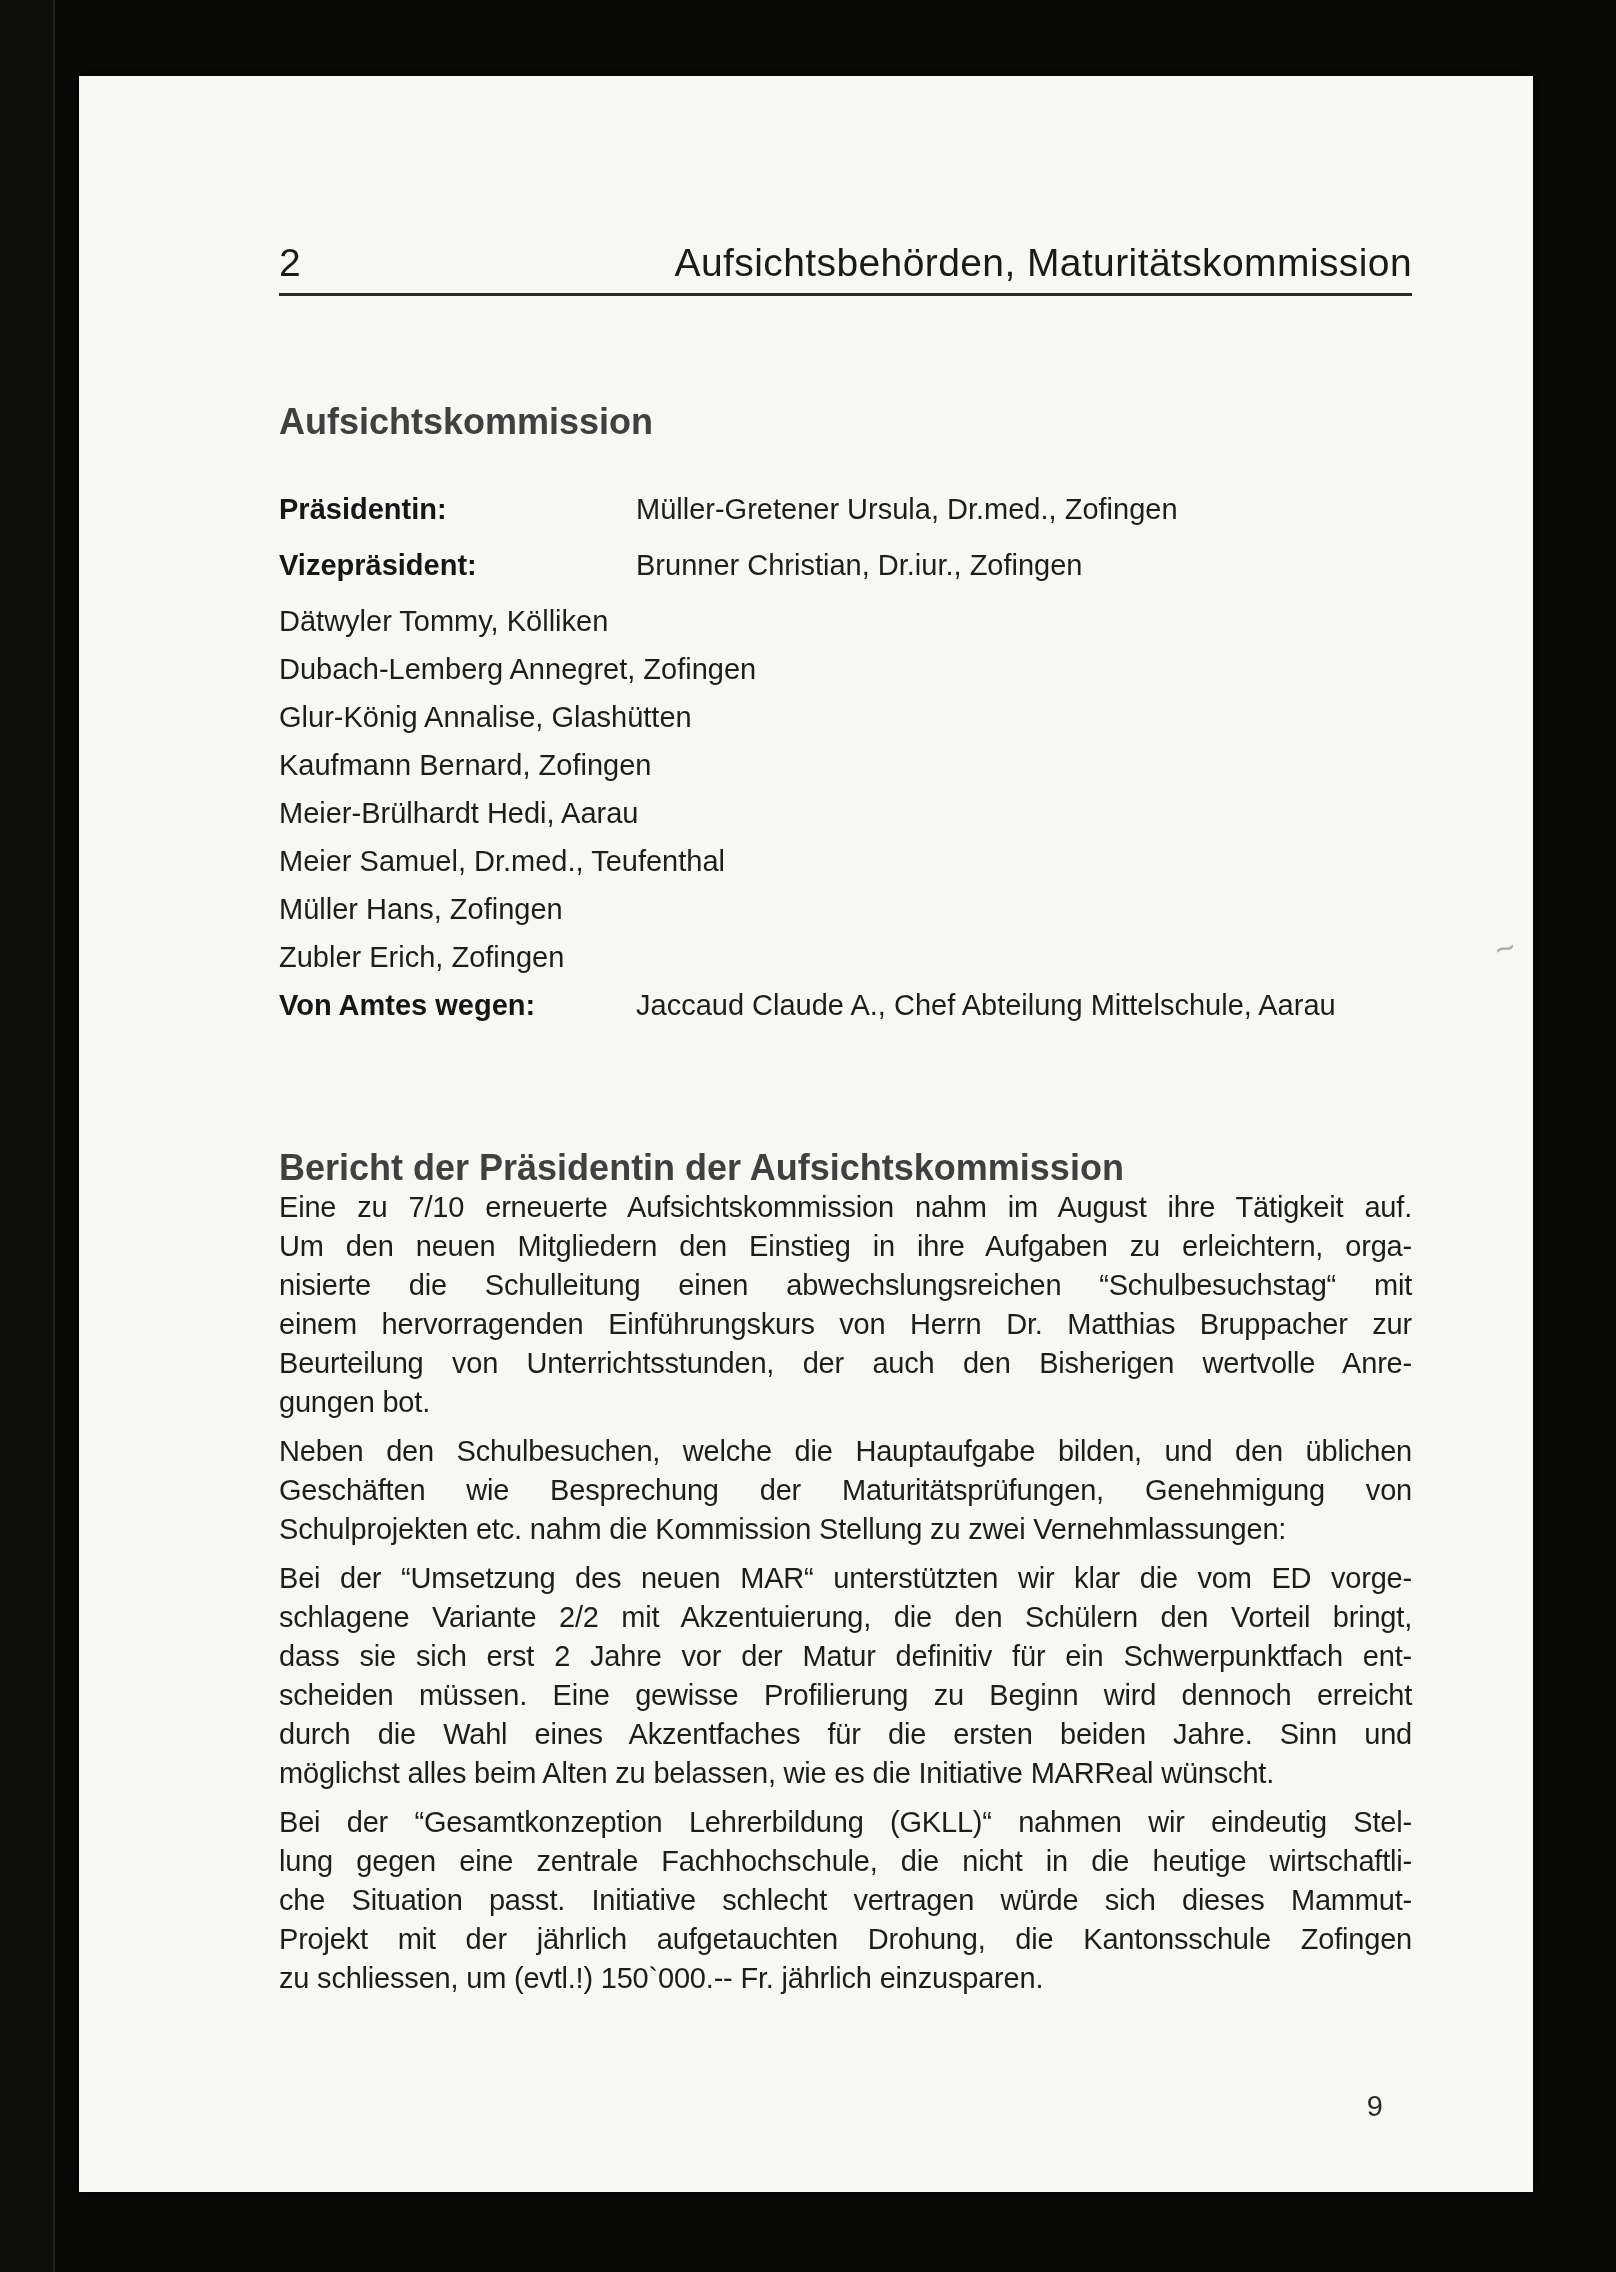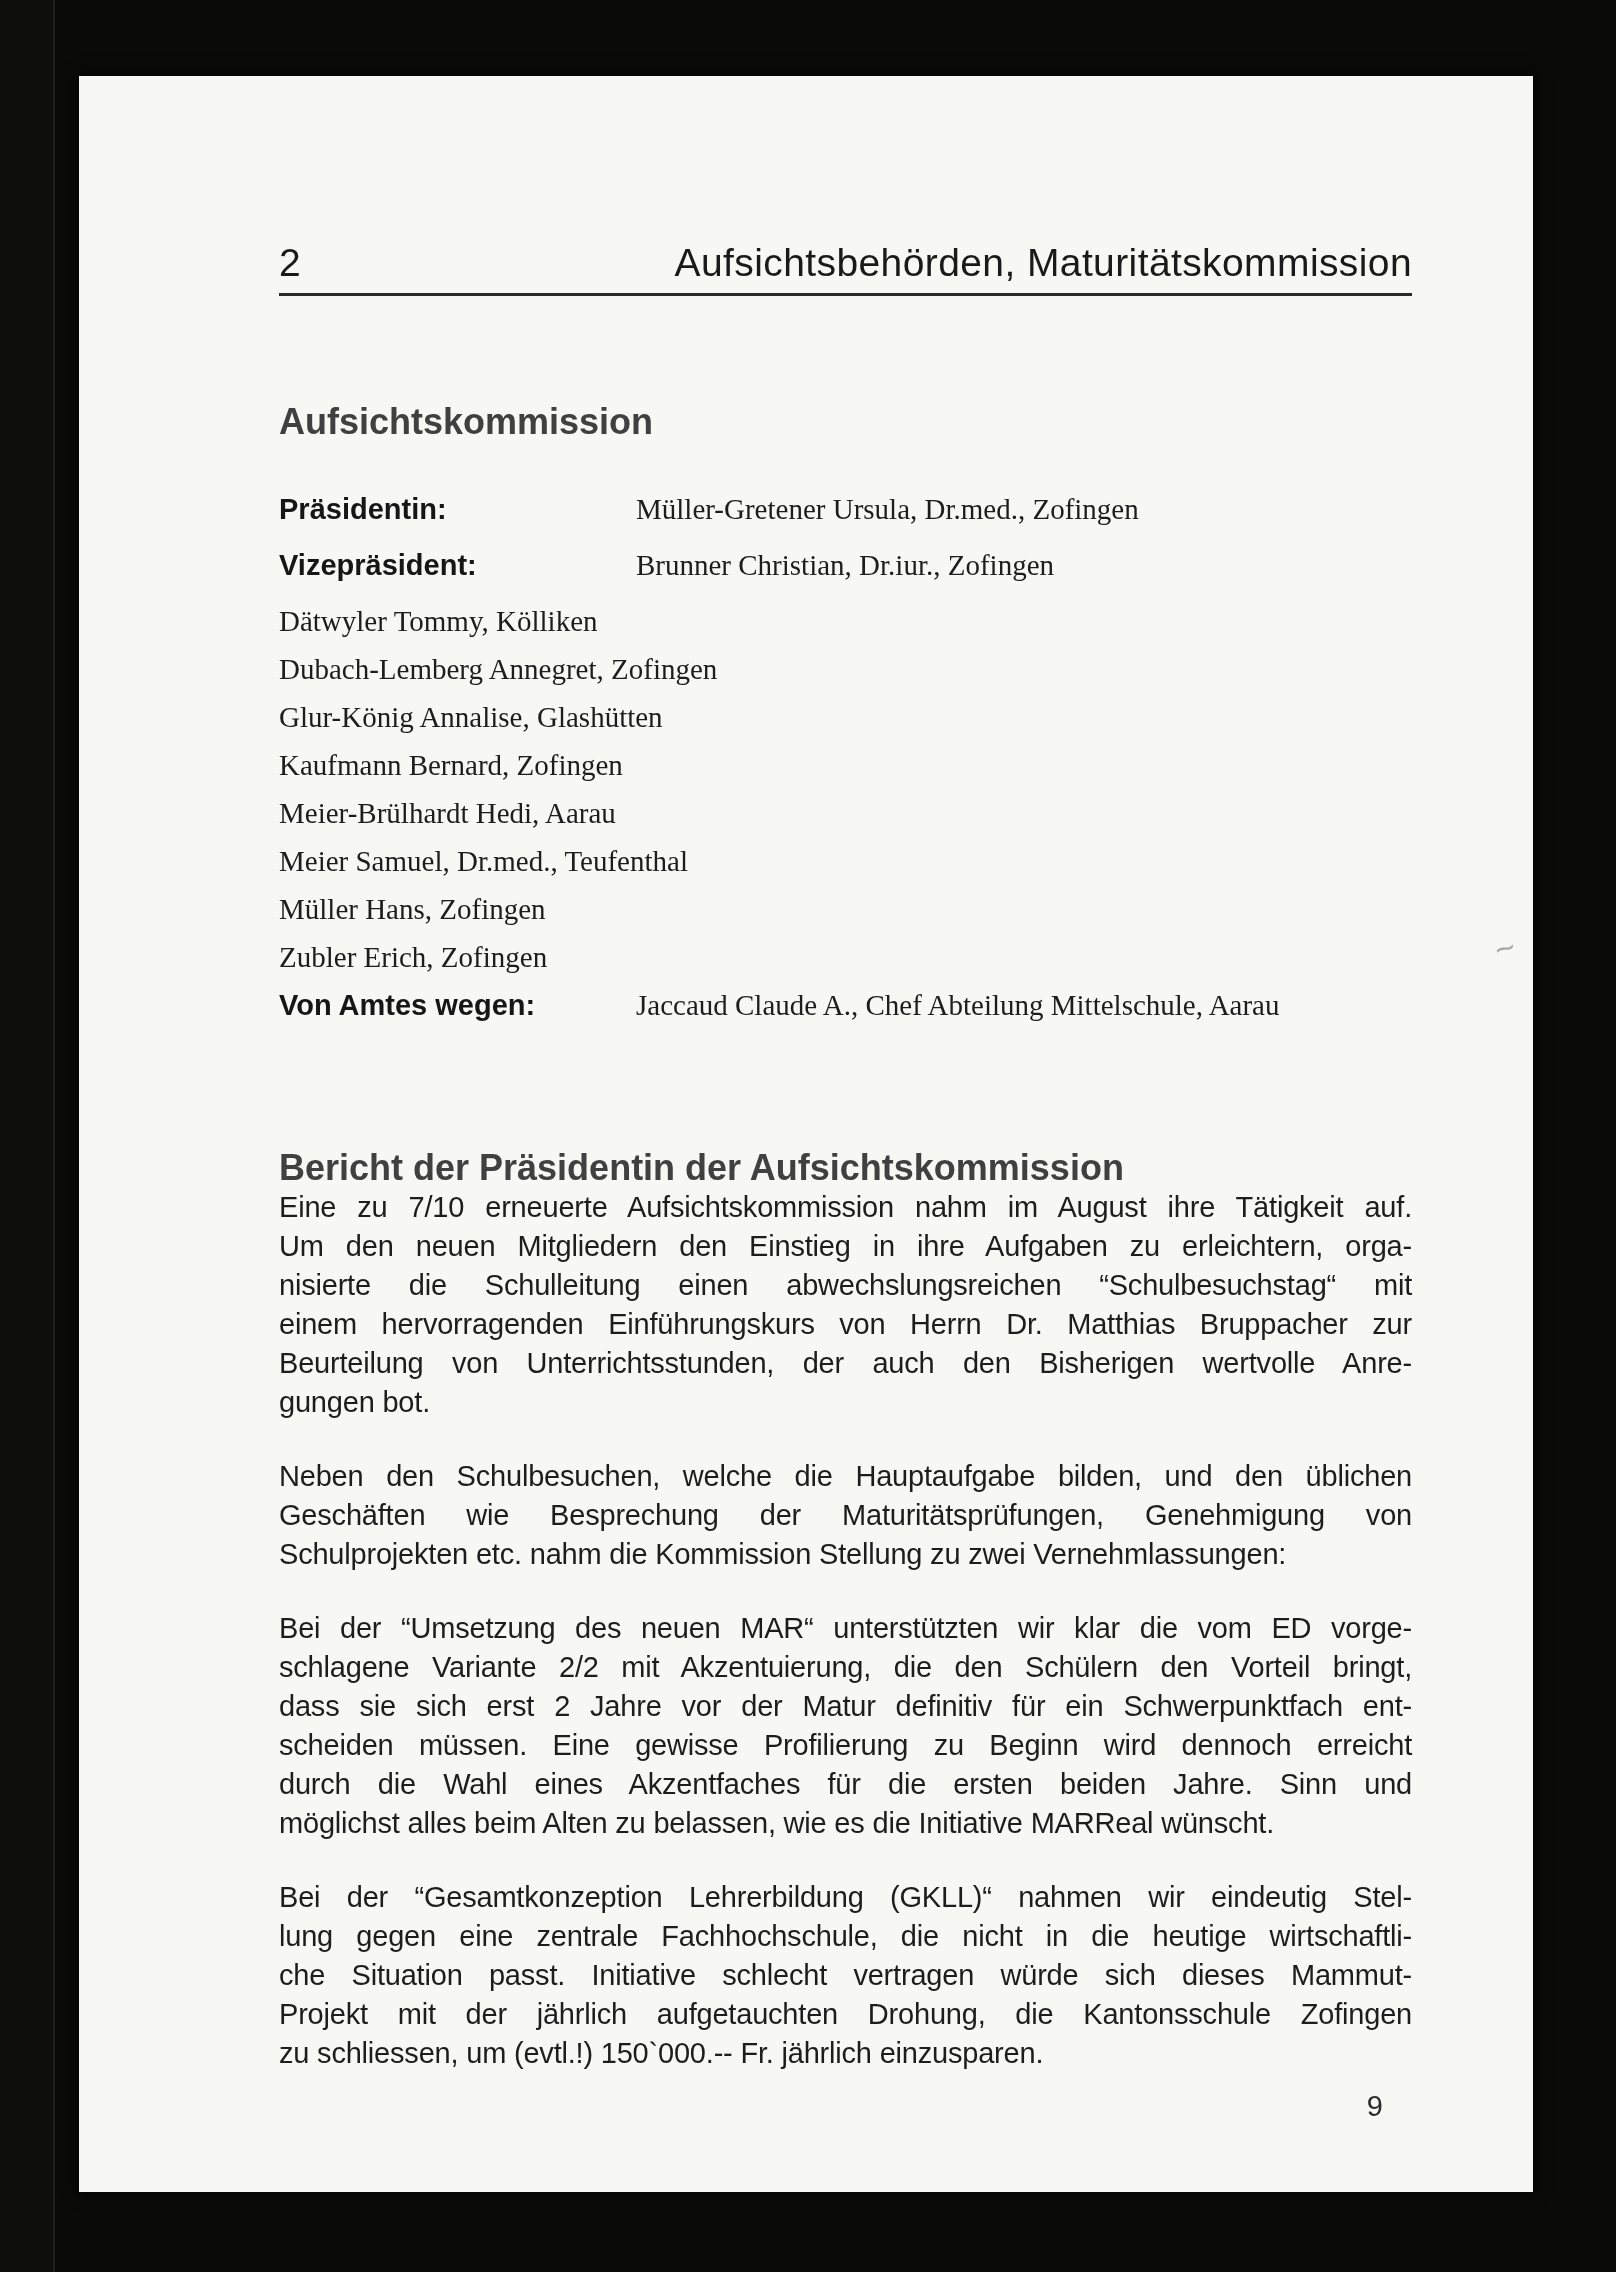--- a/index.html
+++ b/index.html
@@ -69,30 +69,29 @@
   }
   .role-label {
     width: 357px;
     flex: 0 0 357px;
     font-weight: bold;
     line-height: 48px;
     color: #161616;
   }
   .role-values {
     flex: 1;
-    font-family: Liberation Serif, serif;
   }
   .role-value {
     line-height: 48px;
   }
   .report-heading {
     margin-top: 119px;
   }
   .para {
-    margin-top: 35px;
+    margin-top: 10px;
     font-size: 29px;
     line-height: 39px;
     letter-spacing: -0.2px;
     color: #1d1d1d;
   }
   .para.first {
     margin-top: 0;
   }
   .para .line {
     text-align: justify;

